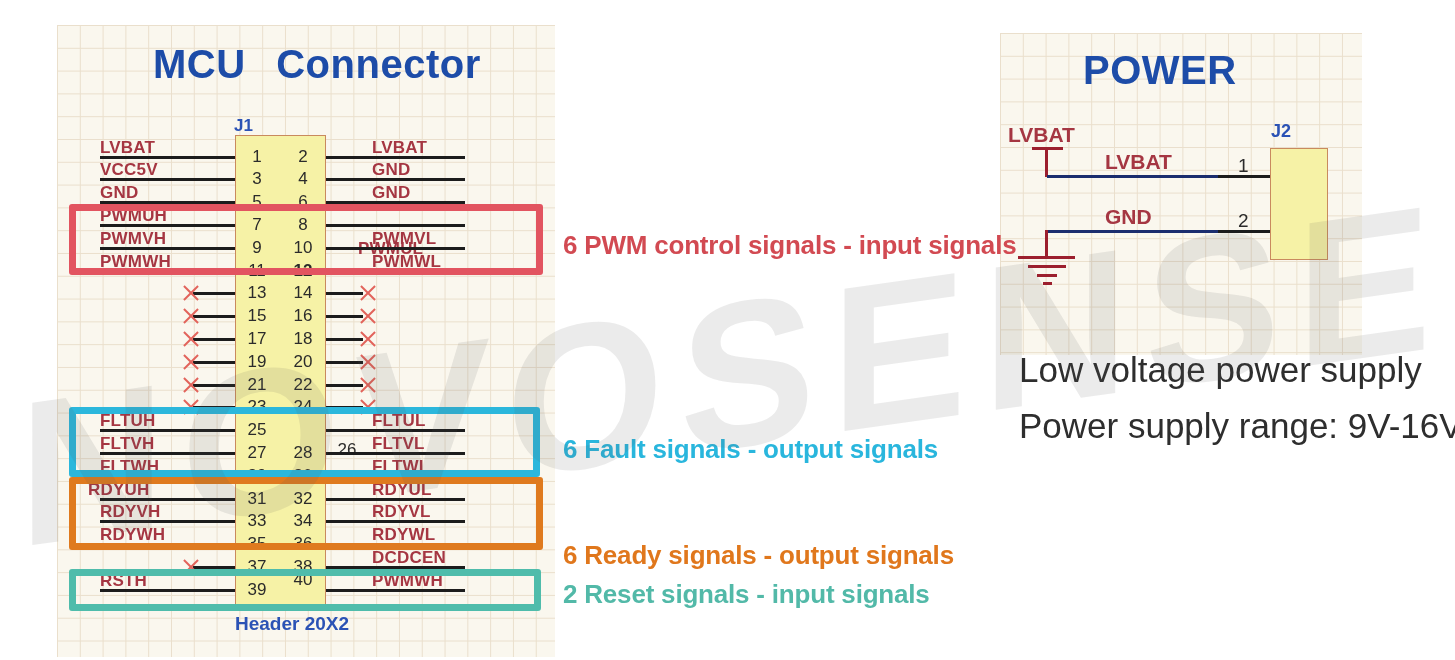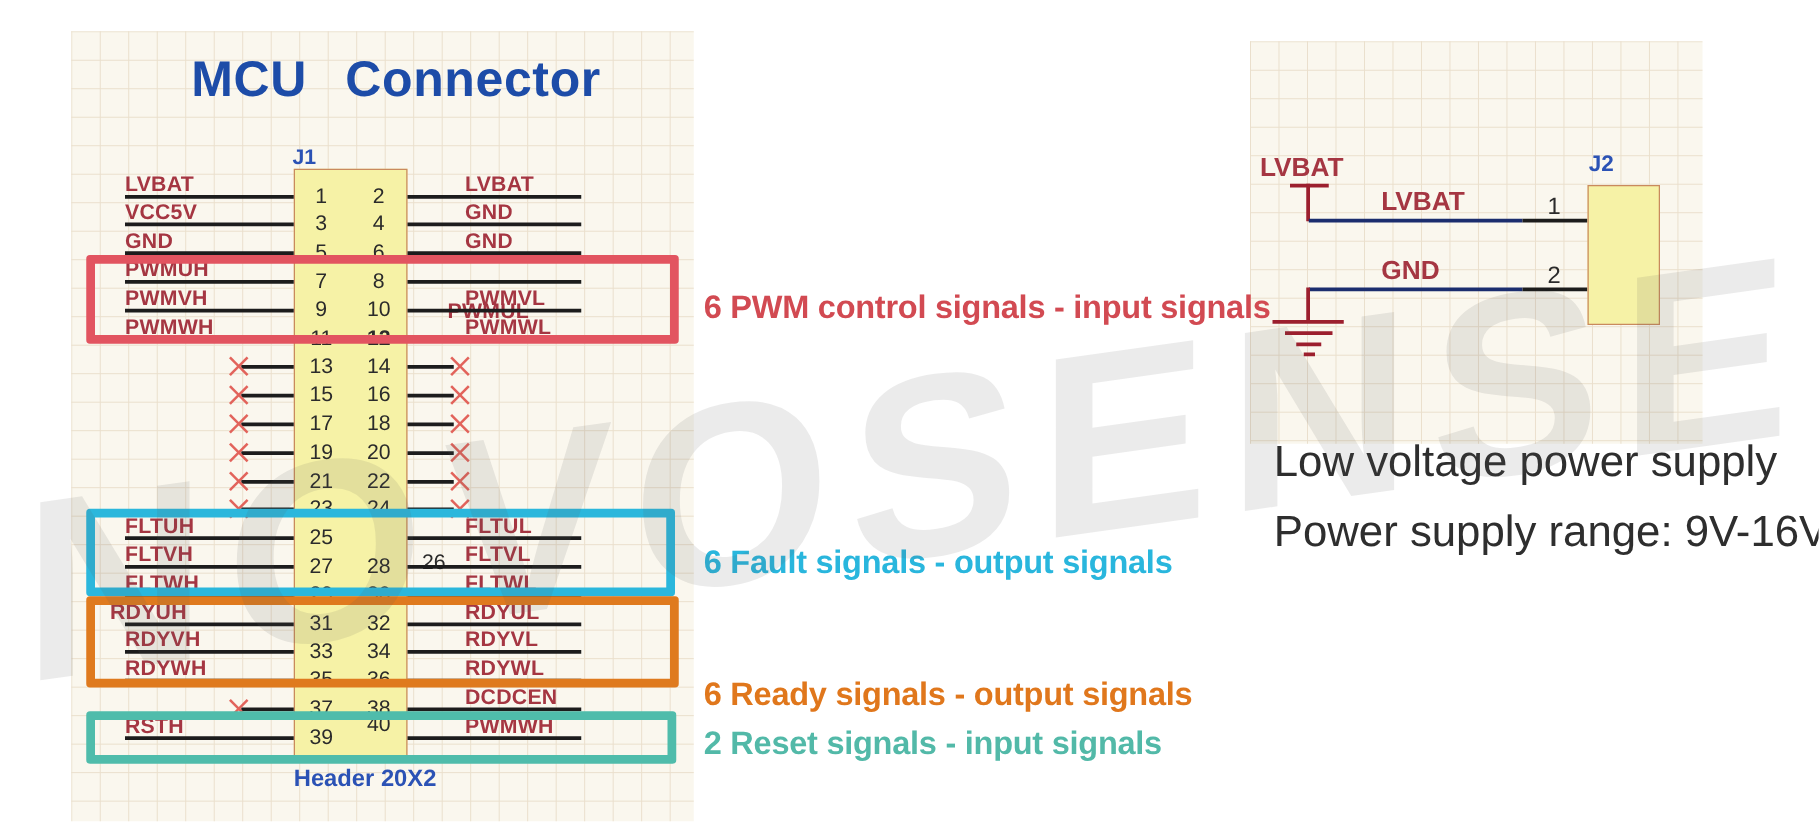--- a/index.html
+++ b/index.html
@@ -218,20 +218,21 @@
       <div class="hlbox" style="left: 69px; top: 204px; width: 474px; height: 71px; border-color: rgb(226, 84, 96);"></div>
       <div class="annot" style="left: 563px; top: 232px; color: rgb(210, 74, 82);">6 PWM control signals - input signals</div>
       <div class="hlbox" style="left: 69px; top: 407px; width: 471px; height: 70px; border-color: rgb(43, 183, 220);"></div>
       <div class="annot" style="left: 563px; top: 436px; color: rgb(41, 182, 221);">6 Fault signals - output signals</div>
       <div class="hlbox" style="left: 69px; top: 477px; width: 474px; height: 73px; border-color: rgb(223, 122, 30);"></div>
       <div class="annot" style="left: 563px; top: 506px; color: rgb(224, 119, 28); margin-top: 36px;">6 Ready signals - output signals</div>
       <div class="hlbox" style="left: 69px; top: 569px; width: 472px; height: 42px; border-color: rgb(79, 188, 171);"></div>
       <div class="annot" style="left: 563px; top: 581px; color: rgb(82, 185, 168);">2 Reset signals - input signals</div>
     </div>
 
+  <div id="power-title" class="sch-title">POWER</div>
 
   <div class="pwr-netlabel" style="left:1008px; top:124px;">LVBAT</div>
 
   <div class="pwr-red" style="left:1032px; top:147px; width:31px; height:3px;"></div>
   <div class="pwr-red" style="left:1045px; top:147px; width:3px; height:30px;"></div>
 
   <div class="net-blue" style="left:1047px; top:175px; width:171px;"></div>
   <div class="wire" style="left:1218px; top:175px; width:52px;"></div>
   <div class="pwr-netlabel" style="left:1105px; top:151px;">LVBAT</div>
   <div class="pwr-pinnum" style="left:1238px; top:156px;">1</div>

